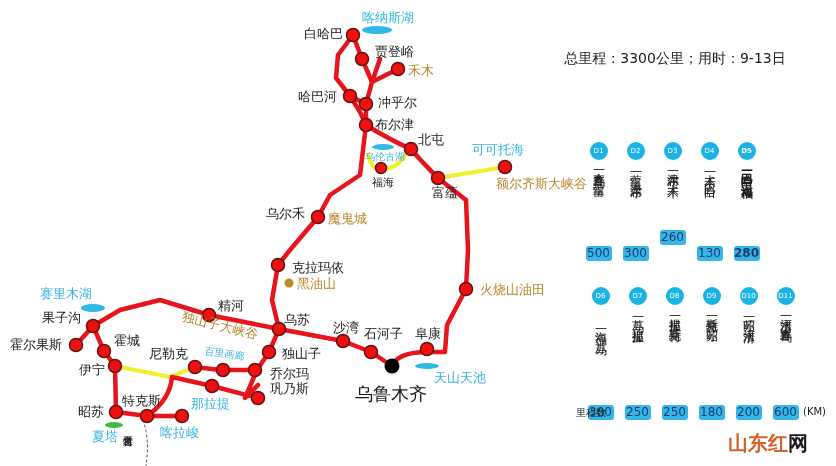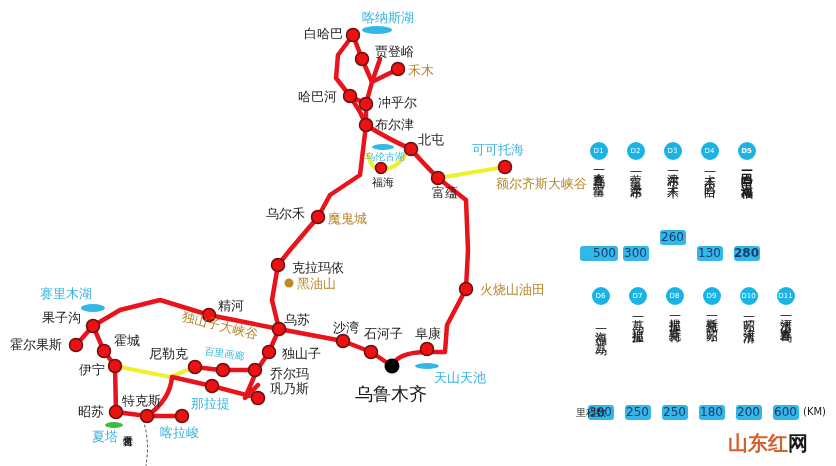--- a/index.html
+++ b/index.html
@@ -164,27 +164,28 @@
   <text class="lbl-city" x="10" y="349">霍尔果斯</text>
   <text class="lbl-city" x="114" y="345">霍城</text>
   <text class="lbl-city" x="79" y="374">伊宁</text>
   <text class="lbl-city" x="78" y="416">昭苏</text>
   <text class="lbl-city" x="122" y="405">特克斯</text>
   <text class="lbl-lake" x="92" y="441">夏塔</text>
   <text class="lbl-trail" x="128" y="428" writing-mode="tb">夏特古道</text>
 </svg>
 
 <div class="title-block">
+  <div class="title-sub2">总里程：3300公里；用时：9-13日</div>
 </div>
 
 <div class="day-grid" style="left:580px; top:142px;">
   <div class="day-col" style="height:120px;">
     <div class="day-badge">D1</div>
     <div class="day-route">乌鲁木齐—富蕴</div>
-    <div class="day-km" style="top:104px;padding-left:12px;">500</div>
+    <div class="day-km" style="top:104px;">500</div>
   </div>
   <div class="day-col" style="height:120px;">
     <div class="day-badge">D2</div>
     <div class="day-route">富蕴—布尔津</div>
     <div class="day-km" style="top:104px;">300</div>
   </div>
   <div class="day-col" style="height:120px;">
     <div class="day-badge">D3</div>
     <div class="day-route">布尔津—禾木</div>
     <div class="day-km" style="top:88px;">260</div>

